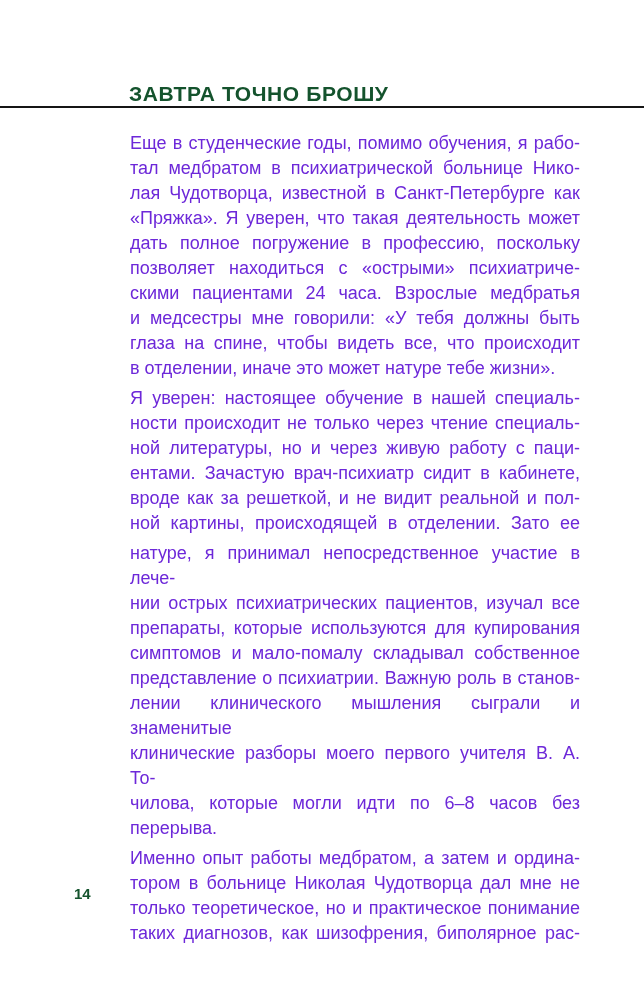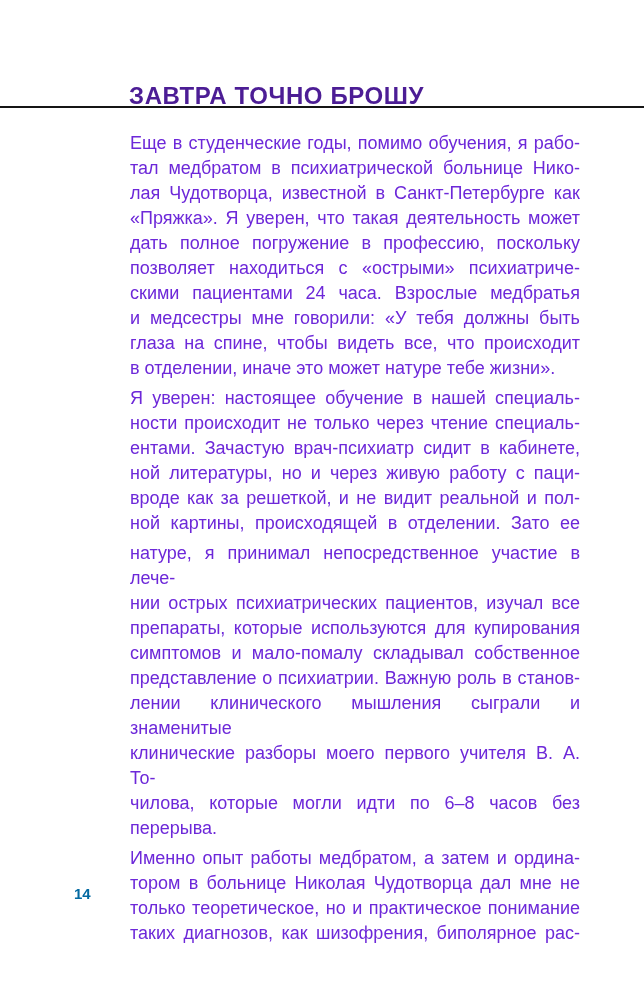--- a/index.html
+++ b/index.html
@@ -17,23 +17,23 @@
     position: absolute;
     inset: 0;
     background: #ffffff;
   }
   .header-title {
     position: absolute;
     left: 129px;
     top: 82px;
     font-family: "Liberation Sans", sans-serif;
     font-weight: 700;
-    font-size: 24px;
+    font-size: 21px;
     letter-spacing: 0.6px;
-    color: #4c1d95;
+    color: #14532d;
     white-space: nowrap;
   }
   .header-rule {
     position: absolute;
     left: 0;
     top: 106px;
     width: 644px;
     height: 2px;
     background: #151515;
   }
@@ -57,21 +57,21 @@
   .line.last {
     text-align-last: left;
   }
   .page-number {
     position: absolute;
     left: 74px;
     top: 885px;
     font-family: "Liberation Sans", sans-serif;
     font-weight: 700;
     font-size: 15px;
-    color: #0369a1;
+    color: #14532d;
   }
 </style>
 </head>
 <body>
 
 <div class="page">
   <div class="header-title">ЗАВТРА ТОЧНО БРОШУ</div>
   <div class="header-rule"></div>
 
   <div class="text-block">
@@ -83,22 +83,22 @@
         <div class="line">дать полное погружение в профессию, поскольку</div>
         <div class="line">позволяет находиться с «острыми» психиатриче-</div>
         <div class="line">скими пациентами 24 часа. Взрослые медбратья</div>
         <div class="line">и медсестры мне говорили: «У тебя должны быть</div>
         <div class="line">глаза на спине, чтобы видеть все, что происходит</div>
         <div class="line last">в отделении, иначе это может натуре тебе жизни».</div>
       </div>
       <div class="para">
         <div class="line">Я уверен: настоящее обучение в нашей специаль-</div>
         <div class="line">ности происходит не только через чтение специаль-</div>
+        <div class="line">ной литературы, но и через живую работу с паци-</div>
         <div class="line">ентами. Зачастую врач-психиатр сидит в кабинете,</div>
-        <div class="line">ной литературы, но и через живую работу с паци-</div>
         <div class="line">вроде как за решеткой, и не видит реальной и пол-</div>
         <div class="line">ной картины, происходящей в отделении. Зато ее</div>
       </div>
       <div class="para">
         <div class="line">натуре, я принимал непосредственное участие в лече-</div>
         <div class="line">нии острых психиатрических пациентов, изучал все</div>
         <div class="line">препараты, которые используются для купирования</div>
         <div class="line">симптомов и мало-помалу складывал собственное</div>
         <div class="line">представление о психиатрии. Важную роль в станов-</div>
         <div class="line">лении клинического мышления сыграли и знаменитые</div>

